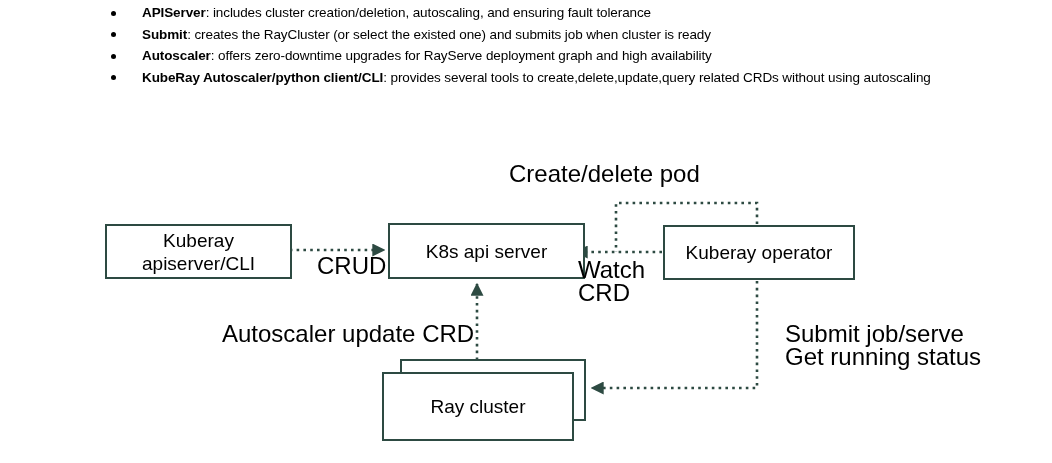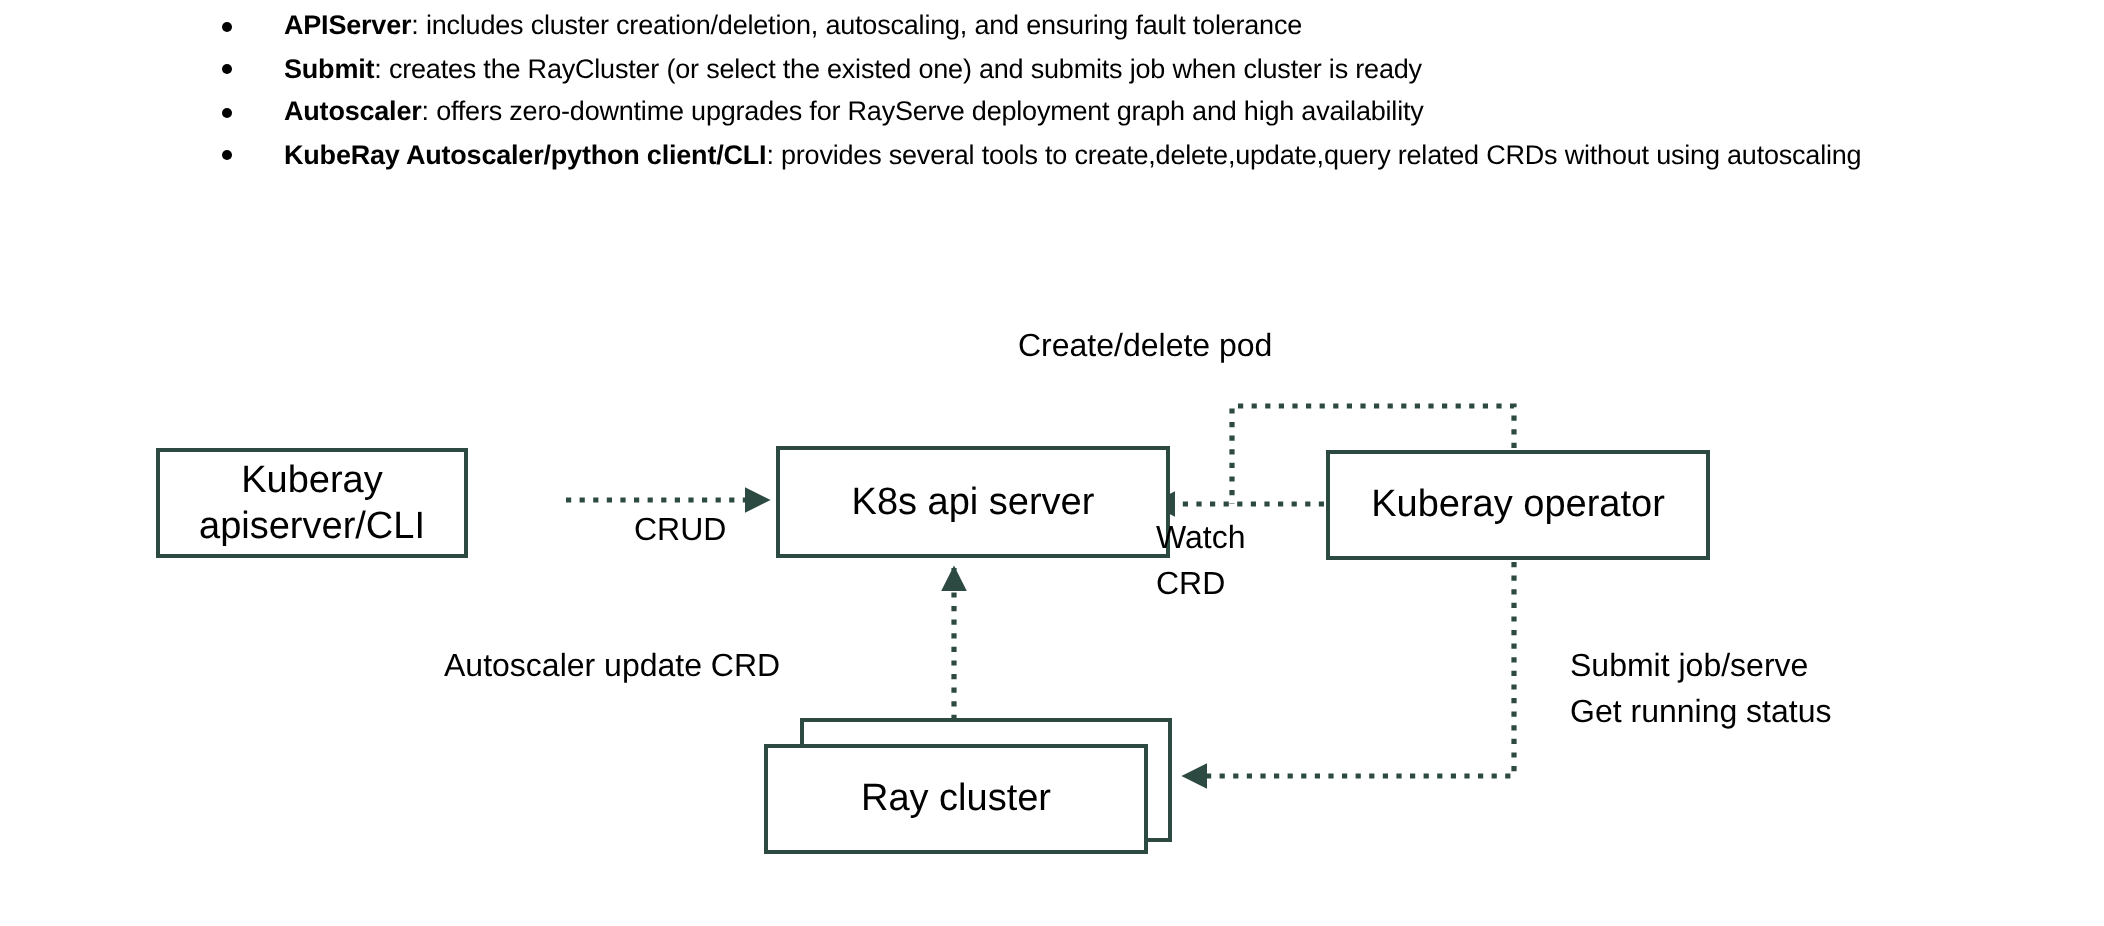--- a/index.html
+++ b/index.html
@@ -63,42 +63,42 @@
     box-sizing: border-box;
     display: flex;
     align-items: center;
     justify-content: center;
     text-align: center;
     font-size: 19px;
     line-height: 23px;
     color: #000;
   }
   #node-kuberay-apiserver {
-    left: 78px;  top: 224px;  width: 156px; height: 55px;
+    left: 105px;  top: 224px;  width: 187px; height: 55px;
   }
   #node-k8s-api-server {
     left: 388px; top: 223px;  width: 197px; height: 56px;
   }
   #node-kuberay-operator {
     left: 663px; top: 225px;  width: 192px; height: 55px;
   }
   
   #node-ray-cluster-back {
     left: 400px; top: 359px;  width: 186px; height: 62px;
     z-index: 1;
   }
   #node-ray-cluster {
-    left: 382px; top: 372px;  width: 192px; height: 55px;
+    left: 382px; top: 372px;  width: 192px; height: 69px;
     z-index: 2;
   }
 
   
   .edge-label {
     position: absolute;
-    font-size: 16px;
+    font-size: 24px;
     line-height: 23px;
     color: #000;
     white-space: pre;
   }
   #label-crud          { left: 296px; top: 254px; margin-left: 21px; }
   #label-create-delete { left: 509px; top: 162px; }
   #label-watch-crd     { left: 578px; top: 258px; }
   #label-autoscaler    { left: 222px; top: 322px; }
   #label-submit-job    { left: 785px; top: 322px; }
 

